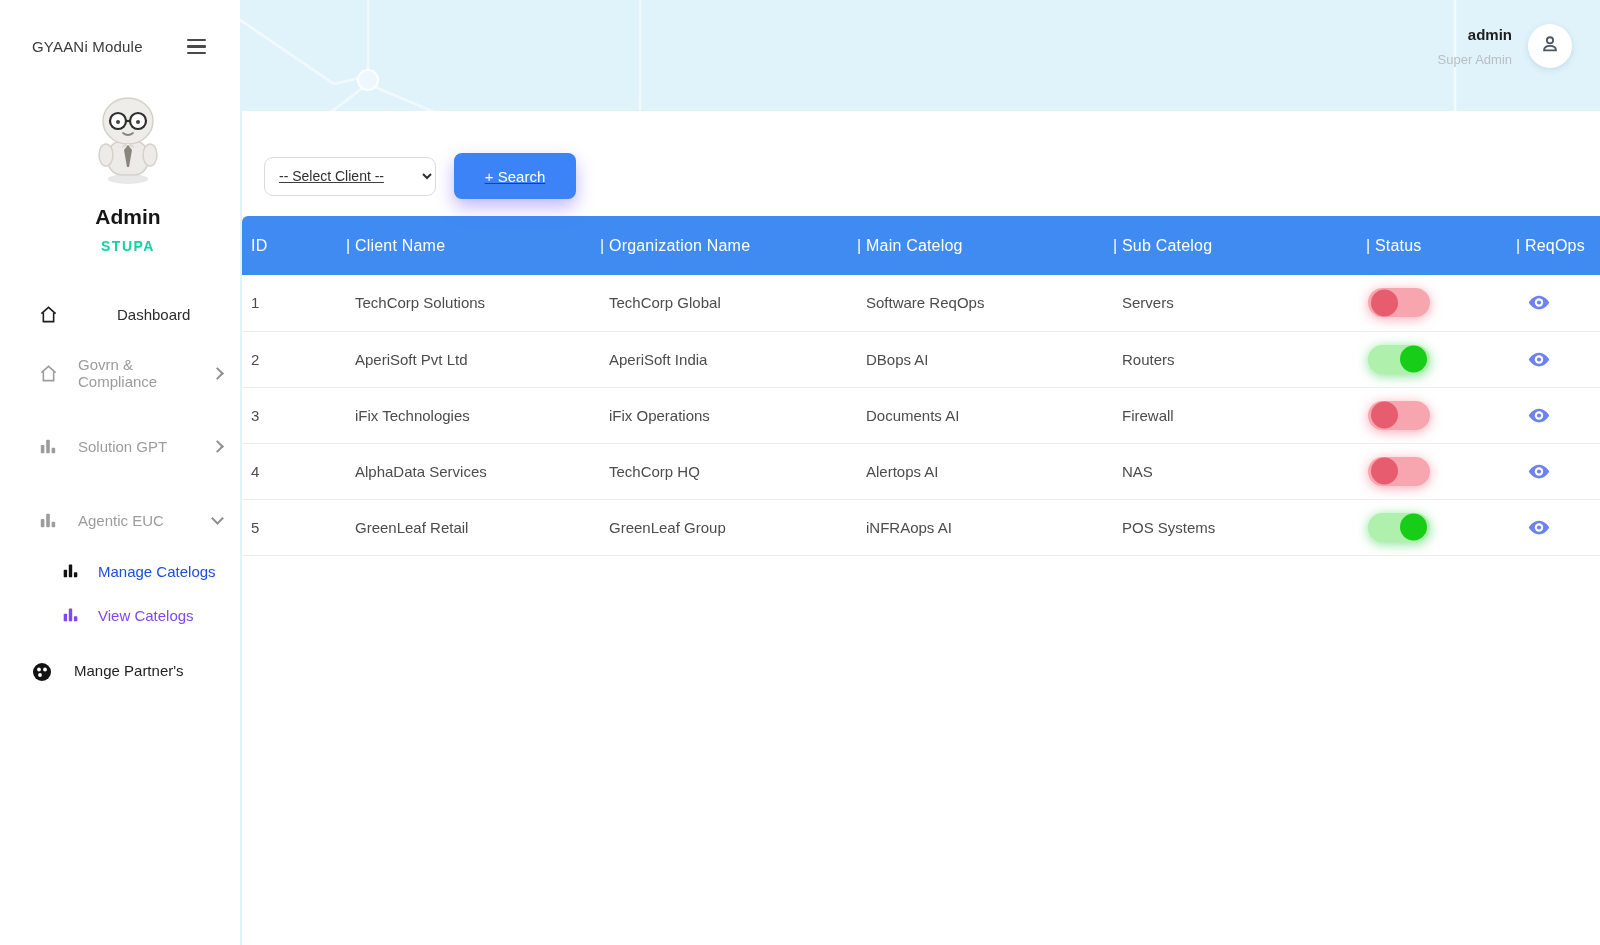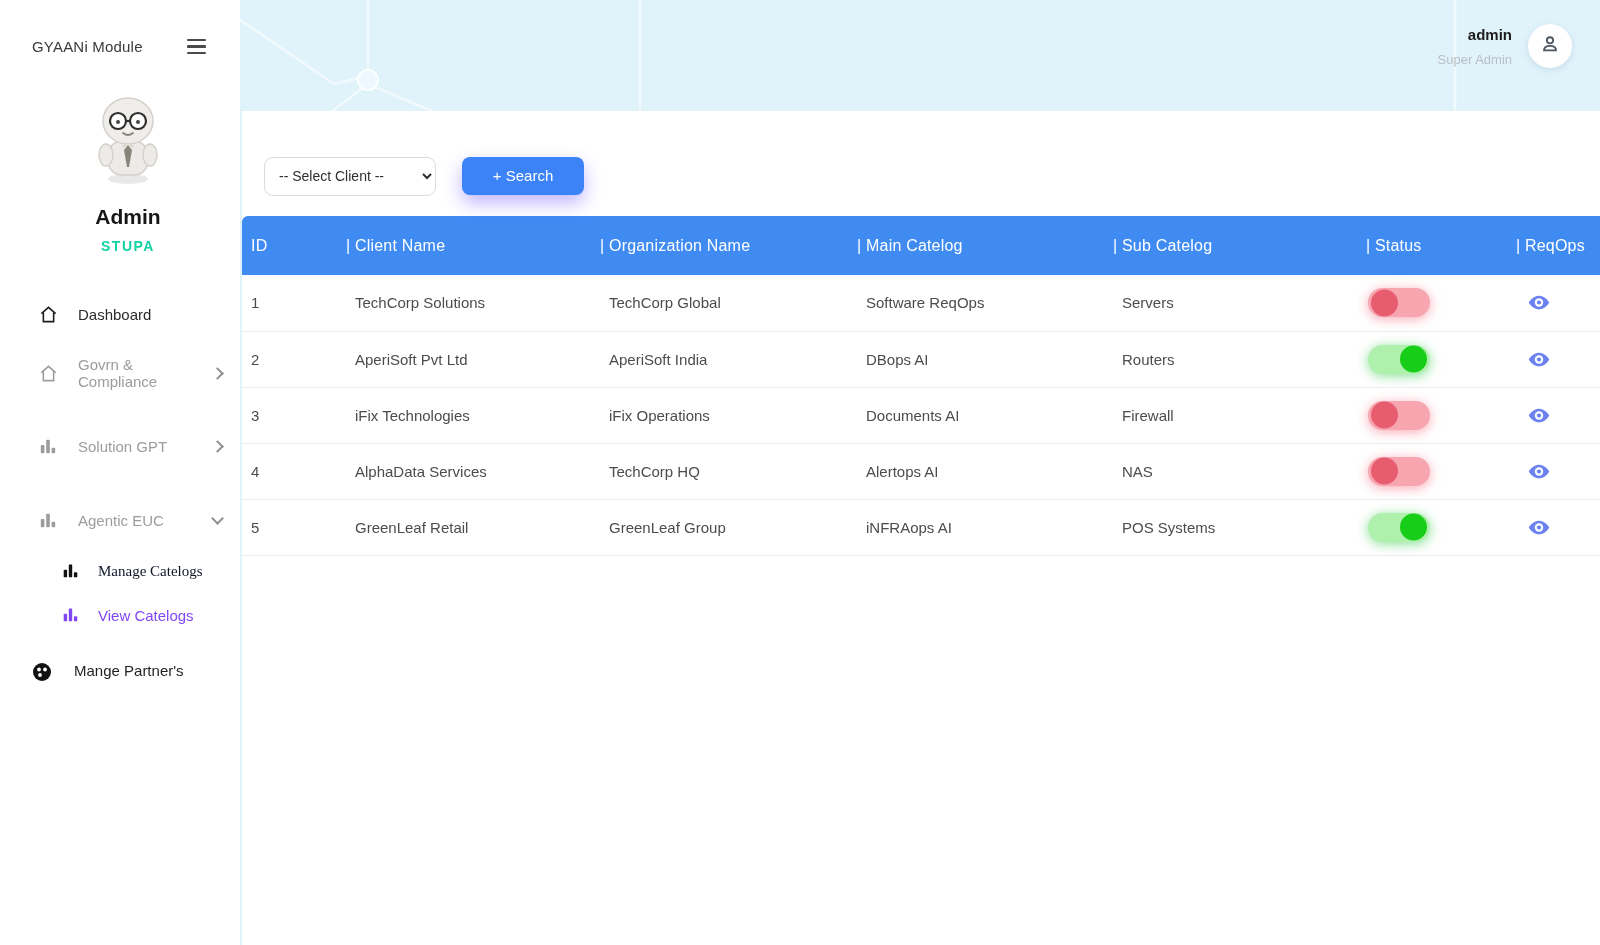--- a/index.html
+++ b/index.html
@@ -46,31 +46,31 @@
   }
   .nav-item .nav-icon { width: 20px; height: 20px; flex: 0 0 20px; display: inline-flex; align-items: center; justify-content: center; }
   .nav-item .nav-label { margin-left: 20px; font-size: 15px; flex: 1; }
   .nav-dark .nav-label { color: #2b2b2b; }
   .nav-dark .nav-icon  { color: #1d1d1d; }
   .nav-gray .nav-label { color: #9c9c9c; }
   .nav-gray .nav-icon  { color: #9c9c9c; }
   .chev { width: 9px; height: 9px; border-right: 2px solid #8f8f8f; border-bottom: 2px solid #8f8f8f; }
   .chev-right { transform: rotate(-45deg); }
   .chev-down  { transform: rotate(45deg); margin-top: -4px; }
-  .gap-a { margin-bottom: 19px; }
+  .gap-a { margin-bottom: 19px; gap: 39px; }
   .gap-b { margin-bottom: 33px; }
   .gap-c { margin-bottom: 34px; align-items: center; }
 
   .sub-nav { margin-top: 12px; }
   .sub-item {
     display: flex; align-items: center; height: 38px; padding-left: 46px; cursor: pointer; margin-bottom: 6px;
   }
   .sub-item .nav-icon { width: 18px; height: 18px; }
   .sub-item .nav-label { margin-left: 18px; font-size: 15px; }
-  .sub-dark .nav-label { color: #0f172a; font-family: Liberation Serif, serif; }
+  .sub-dark .nav-label { color: #1d4ed8; }
   .sub-dark .nav-icon { color: #111; }
   .sub-active .nav-label { color: #8247f5; }
   .sub-active .nav-icon { color: #8247f5; }
 
   .partner-item {
     display: flex; align-items: flex-start; margin-top: 28px; padding-left: 16px; cursor: pointer;
   }
   .partner-item .nav-label { margin-left: 22px; font-size: 15px; color: #1f1f1f; }
 
   
@@ -90,28 +90,28 @@
   
   .main-card {
     position: absolute; left: 242px; top: 111px; right: 0; bottom: 0;
     background: #ffffff; border-top-left-radius: 12px; z-index: 1;
   }
   .card-head {
     display: flex; align-items: center; justify-content: space-between;
     padding: 30px 46px 0 22px; height: 100px;
   }
   .page-title { font-size: 27px; font-weight: 500; color: #2e2e2e; letter-spacing: .3px; }
-  .head-controls { display: flex; align-items: flex-start; gap: 26px; }
+  .head-controls { display: flex; align-items: center; gap: 18px; text-decoration: underline; }
   .client-select {
     width: 172px; height: 39px; border: 1px solid #d7dbe0; border-radius: 9px;
     background: #ffffff; font-family: "Liberation Sans", sans-serif;
     font-size: 14px; color: #2f2f2f; padding: 0 10px; outline: none; cursor: pointer;
   }
   .search-btn {
-    min-width: 122px; height: 38px; border: none; border-radius: 8px;
+    min-width: 122px; height: 46px; border: none; border-radius: 8px;
     background: #3b83f6; color: #ffffff; font-size: 15px;
     font-family: "Liberation Sans", sans-serif; cursor: pointer;
     box-shadow: 0 8px 18px rgba(118, 96, 255, .45);
     padding: 0 18px;
   }
 
   
   .table-wrap { margin-top: 5px; }
   table { width: 100%; border-collapse: collapse; table-layout: fixed; }
   col.c-id      { width: 96px; }

